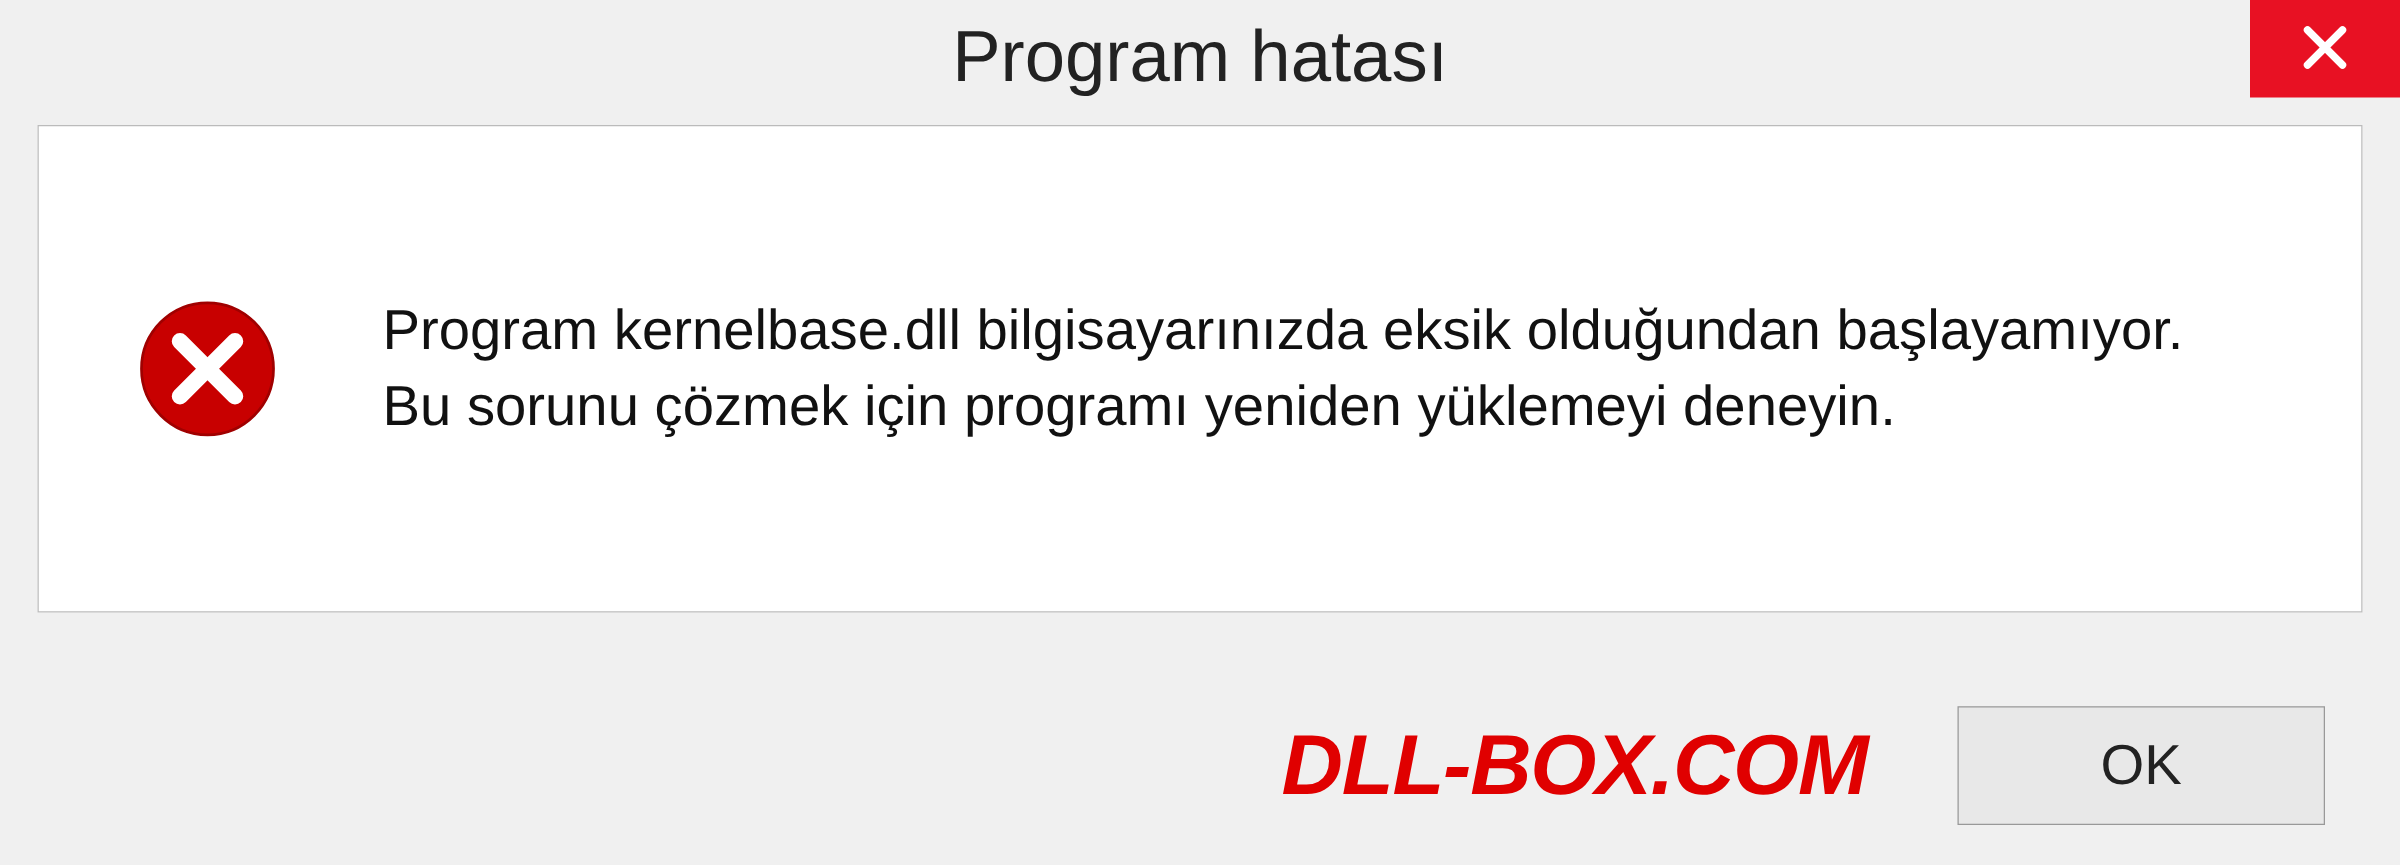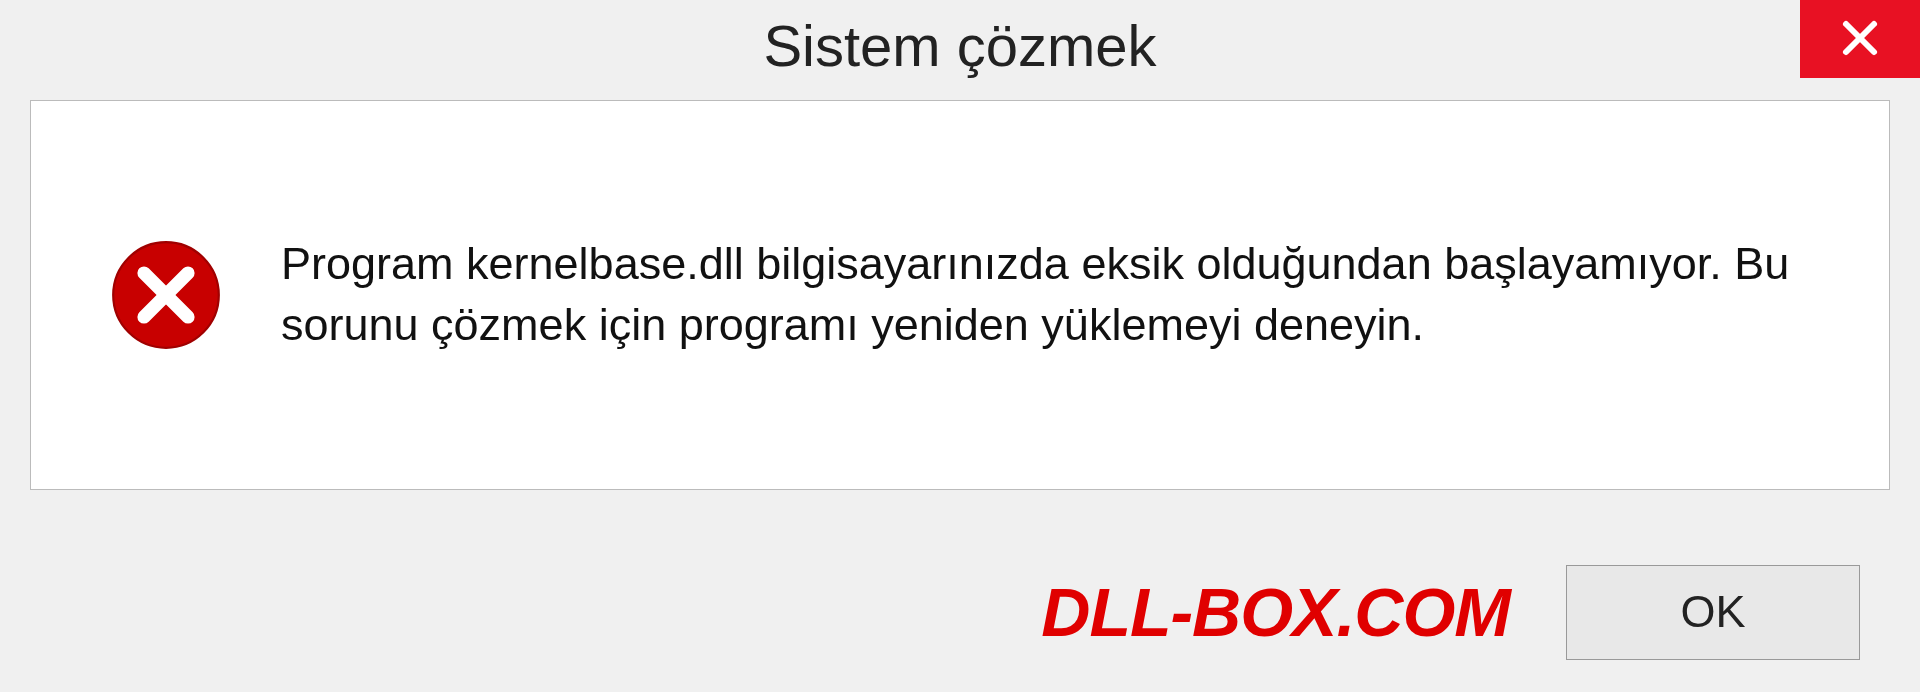--- a/index.html
+++ b/index.html
@@ -51,21 +51,21 @@
       height: 40px;
     }
     .content-box {
       margin: 10px 30px 20px 30px;
       border: 1px solid #bbb;
       background: #fff;
       height: 390px;
       display: flex;
       align-items: center;
       padding: 0 80px;
-      gap: 60px;
+      gap: 85px;
     }
     .error-icon {
       width: 110px;
       height: 110px;
       flex-shrink: 0;
     }
     .error-icon svg {
       width: 100%;
       height: 100%;
     }
@@ -78,21 +78,21 @@
     .footer {
       position: absolute;
       bottom: 0;
       left: 0;
       right: 0;
       height: 160px;
       display: flex;
       align-items: center;
       justify-content: flex-end;
       padding: 0 60px;
-      gap: 56px;
+      gap: 72px;
     }
     .watermark {
       font-size: 68px;
       font-weight: 900;
       font-style: italic;
       color: #e00000;
       letter-spacing: -1px;
       font-family: Arial, sans-serif;
     }
     .ok-btn {
@@ -105,21 +105,21 @@
       cursor: pointer;
       font-family: inherit;
     }
   </style>
 </head>
 <body>
 
 <div class="dialog">
 
   <div class="titlebar">
-    <span class="title">Sistem çözmek</span>
+    <span class="title">Program hatası</span>
     <button class="close-btn">
       <span>
         <svg viewBox="0 0 40 40">
           <line x1="6" y1="6" x2="34" y2="34" stroke="#fff" stroke-width="6" stroke-linecap="round"></line>
           <line x1="34" y1="6" x2="6" y2="34" stroke="#fff" stroke-width="6" stroke-linecap="round"></line>
         </svg>
       </span>
     </button>
   </div>
 

